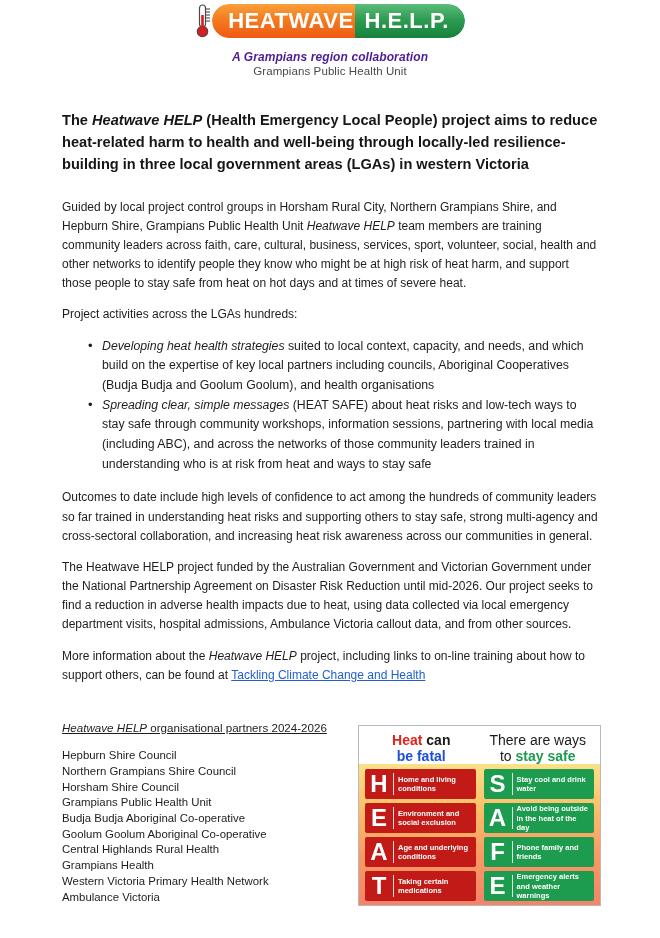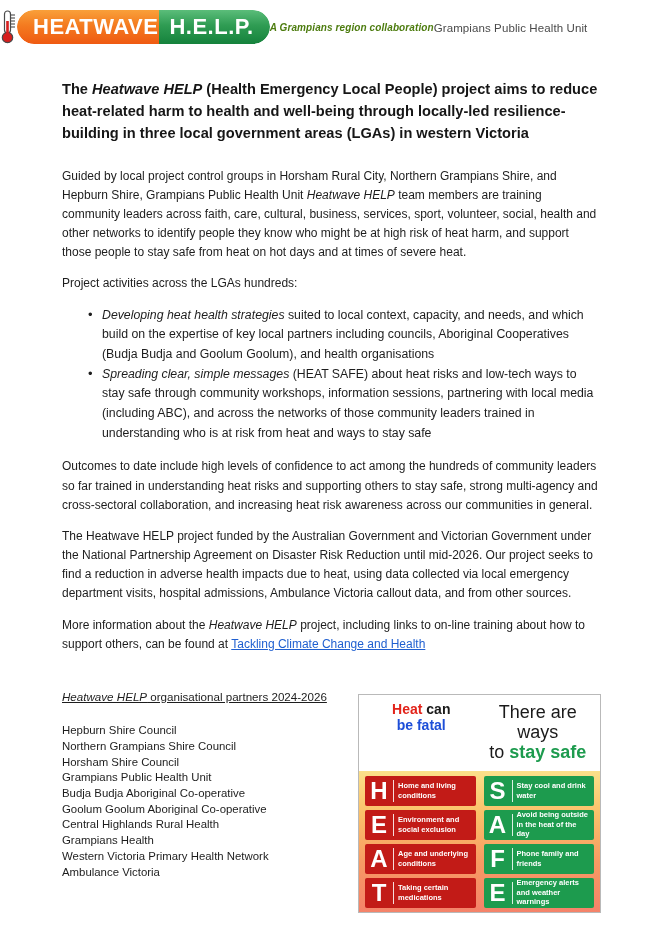--- a/index.html
+++ b/index.html
@@ -17,22 +17,23 @@
   }
   .page {
     width: 660px;
     height: 938px;
     position: relative;
     box-sizing: border-box;
   }
 
   
   .masthead {
-    padding-top: 8px;
-    display: flex;
+    padding-top: 2px;
+    display: flex;
+    flex-direction: column;
     align-items: center;
   }
   .logo-row {
     display: flex;
     align-items: center;
     height: 38px;
   }
   .thermo {
     position: relative;
     width: 16px;
@@ -63,25 +64,25 @@
     margin-left: -12px;
   }
   .pill-heat span, .pill-help span {
     color: #fff;
     font-weight: bold;
     font-size: 22px;
     letter-spacing: 0.5px;
     font-family: "Liberation Sans", sans-serif;
   }
   .tagline1 {
-    font-size: 10px;
+    font-size: 12px;
     font-style: italic;
     font-weight: bold;
-    color: #4d7c0f;
-    margin-top: 0;
+    color: #4c1d95;
+    margin-top: 10px;
     letter-spacing: 0.1px;
   }
   .tagline2 {
     font-size: 11.5px;
     color: #4a4a4a;
     margin-top: 1px;
     letter-spacing: 0.1px;
   }
 
   
@@ -144,21 +145,21 @@
     align-items: flex-start;
     padding-top: 24px;
   }
   .partners {
     width: 290px;
     flex: none;
   }
   .partners-heading {
     font-size: 11.6px;
     text-decoration: underline;
-    margin-bottom: 20px;
+    margin-bottom: 14px;
     color: #1d1d1d;
   }
   .partners-heading i { font-style: italic; }
   .partners ul {
     list-style: none;
     margin: 0;
     padding: 0;
   }
   .partners li {
     font-size: 11.4px;
@@ -174,31 +175,31 @@
   }
   .poster {
     width: 243px;
     border: 1px solid #b9b9b9;
     background: #ffffff;
     box-sizing: border-box;
   }
   .poster-head {
     display: flex;
     background: #ffffff;
-    padding: 7px 4px 8px 4px;
+    padding: 7px 4px 0 4px;
   }
   .poster-head .col {
     flex: 1;
     text-align: center;
     line-height: 1.12;
   }
   .ph-l1 { font-size: 14px; font-weight: bold; color:#1a1a1a; }
   .ph-heat { color: #e2231a; }
   .ph-fatal { color: #1d4ed8; font-weight: bold; }
-  .ph-r1 { font-size: 18px; color:#1a1a1a; font-weight: normal;}
+  .ph-r1 { font-size: 14px; color:#1a1a1a; font-weight: normal;}
   .ph-safe { color: #1d9b4e; font-weight: bold; }
 
   .poster-body {
     background: linear-gradient(180deg,#fbe08a 0%, #fbc16a 30%, #f79a63 65%, #f4836a 100%);
     padding: 5px 6px 4px 6px;
     display: flex;
     gap: 8px;
   }
   .poster-col { flex: 1; display: flex; flex-direction: column; gap: 4px;}
   .letter-row {

